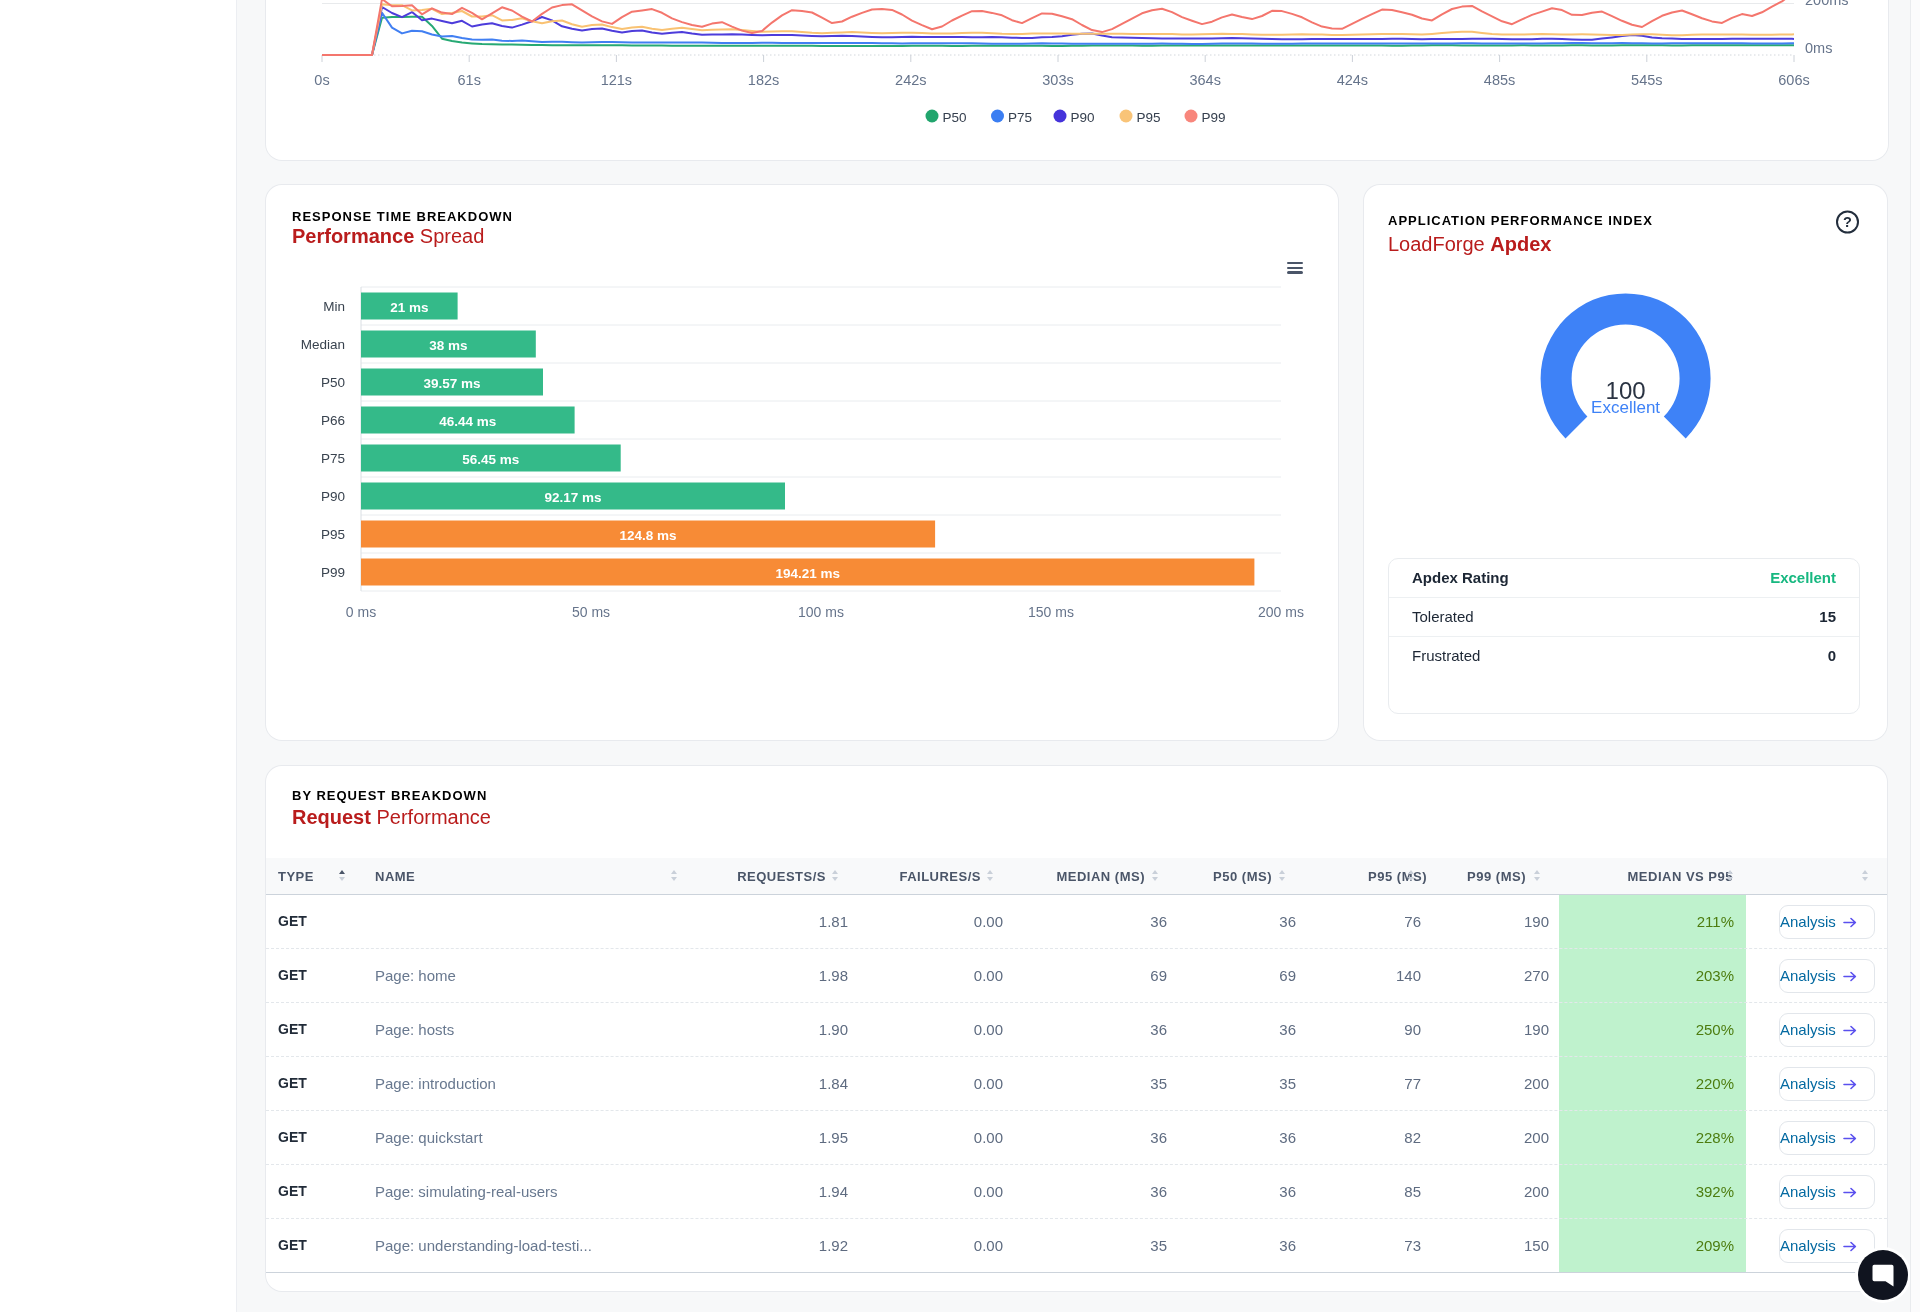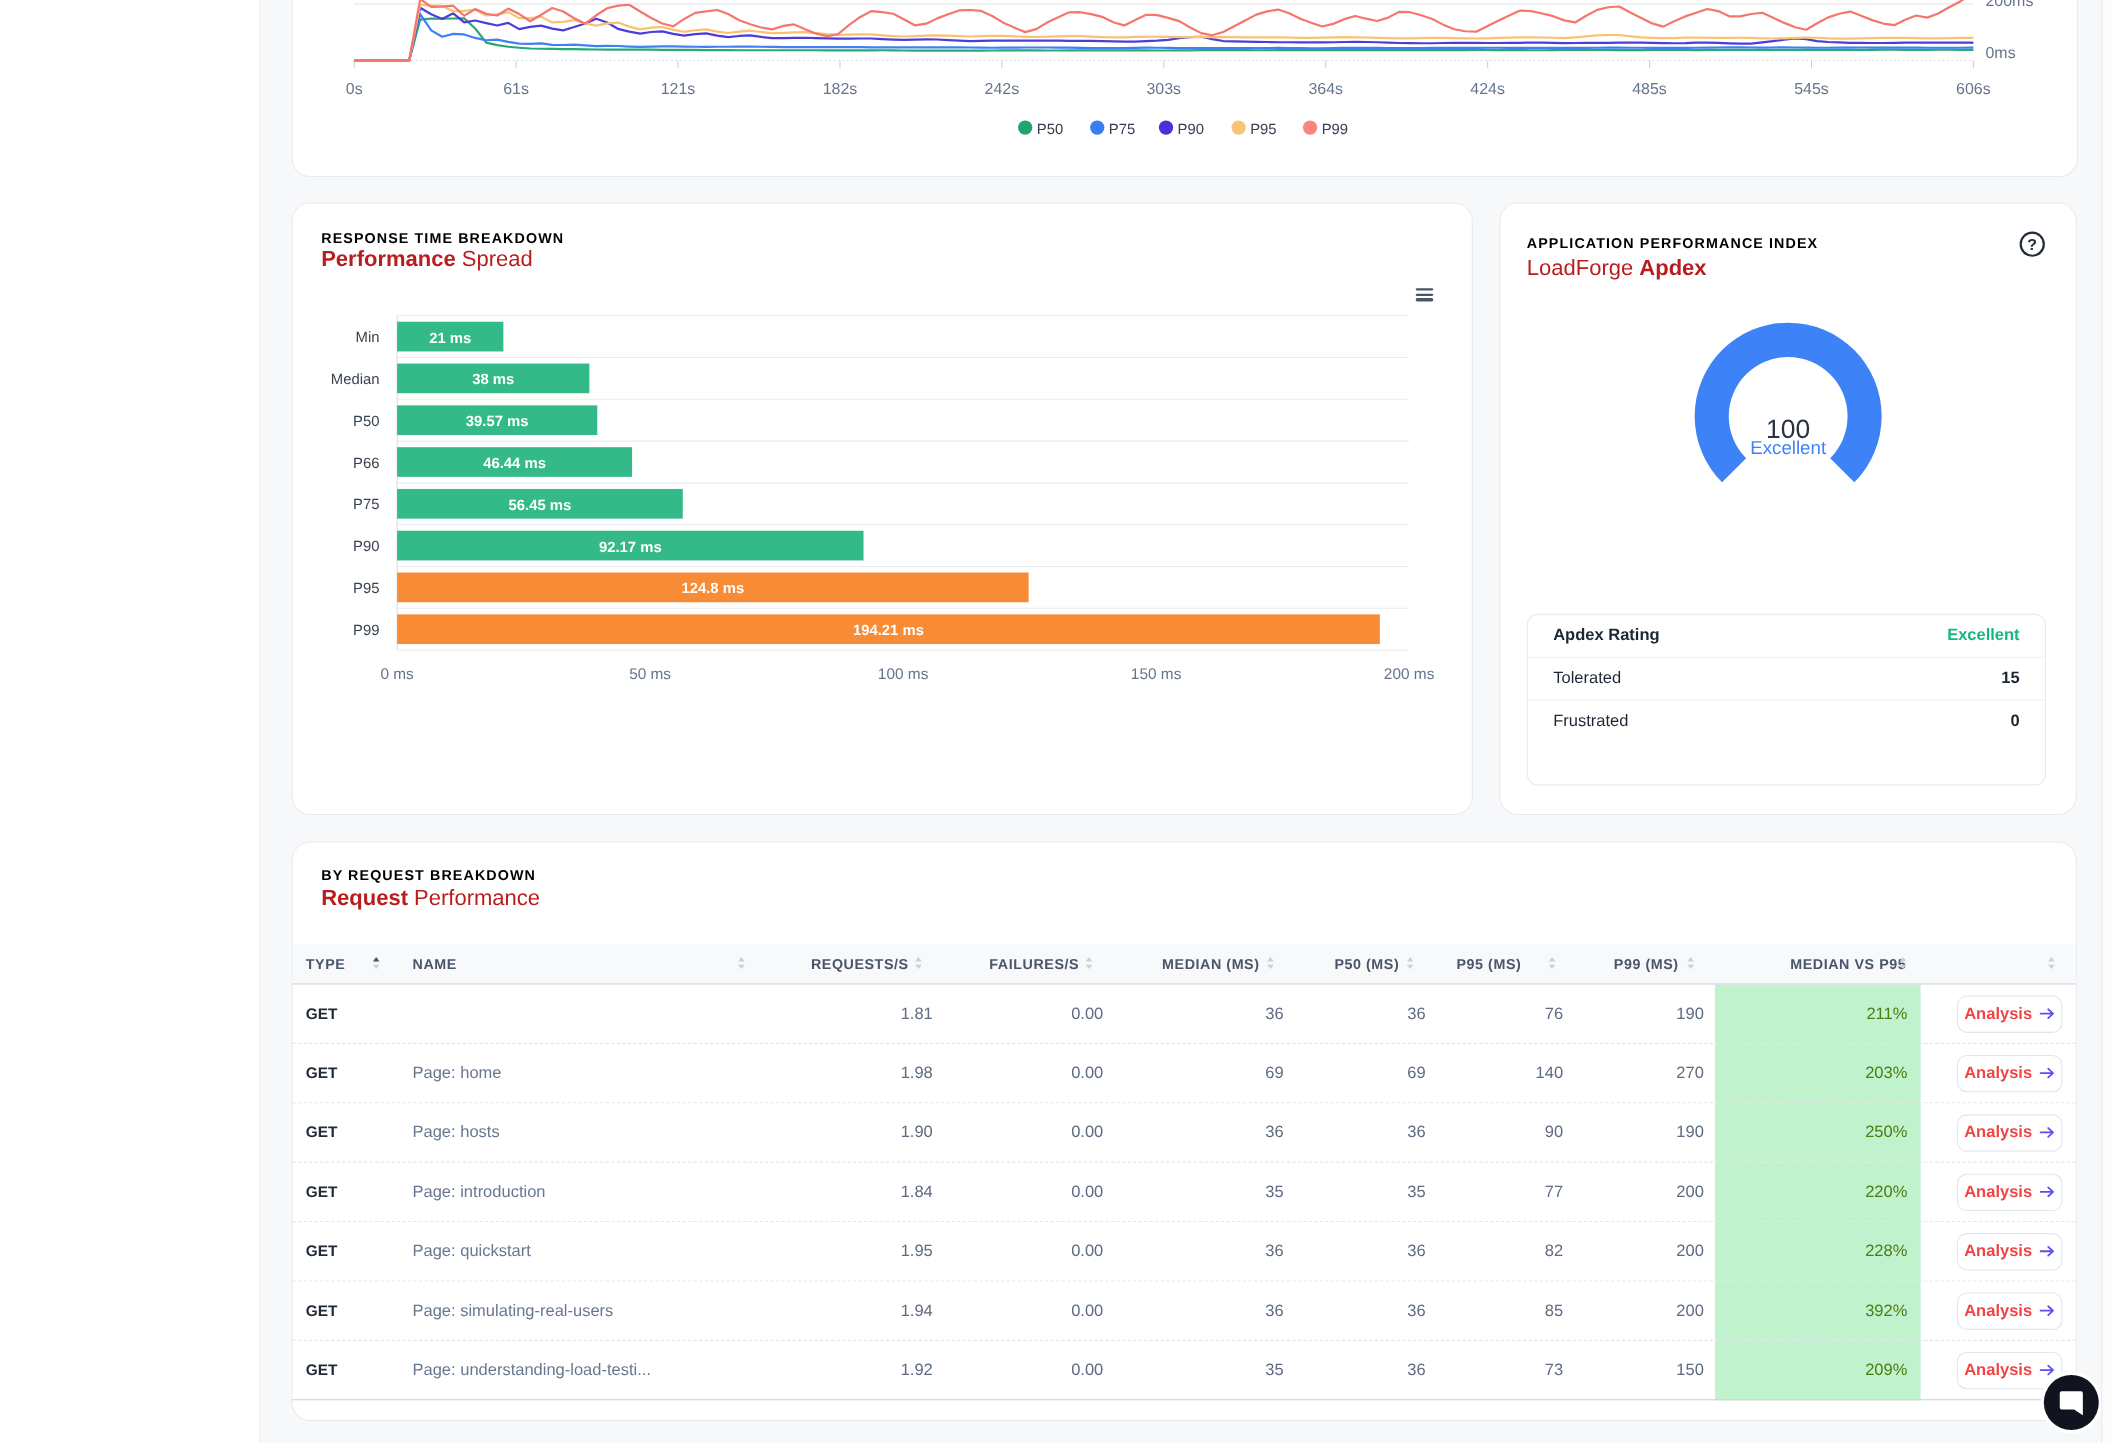--- a/index.html
+++ b/index.html
@@ -26,21 +26,21 @@
 .sort.on .up{border-bottom-color:#4a5568}
 .greencol{position:absolute;left:1293px;top:129px;width:187px;height:378px;background:#bff2cd}
 .row{position:absolute;left:0;width:100%;height:54px;border-bottom:1px dashed #e3e7eb}
 .row:last-of-type{border-bottom:1px solid #ccd3db}
 .row span{position:absolute;line-height:53px;font-size:15px;white-space:nowrap}
 .get{left:12px;font-weight:700;color:#212b38;font-size:14px!important}
 .nm{left:109px;color:#68788f}
 .r1{right:1039px}.r2{right:884px}.r3{right:720px}.r4{right:591px}.r5{right:466px}.r6{right:338px}
 .num{color:#5e6b80}
 .pct{right:153px;color:#4d7c0f}
-.btn{position:absolute;left:1513px;top:10px;width:96px;height:34px;border:1px solid #e2e6eb;border-radius:9px;background:#fff;line-height:32px;text-align:center;font-size:15px;color:#ef4444;font-weight:700;white-space:nowrap}
+.btn{position:absolute;left:1513px;top:10px;width:96px;height:34px;border:1px solid #e2e6eb;border-radius:9px;background:#fff;line-height:32px;font-size:15px;color:#0369a1;font-weight:400;white-space:nowrap}
 .btn svg.arr{position:relative;display:inline-block;vertical-align:-1px;margin-left:7px;left:0;top:0}
 
 .mtbl{position:absolute;left:24px;top:373px;width:472px;height:156px;border:1px solid #e9ecef;border-radius:10px;overflow:hidden}
 .mrow{height:39px;line-height:38px;border-bottom:1px solid #edf0f2;padding:0 23px;font-size:15px;color:#1c2634;position:relative}
 .mrow:last-child{border-bottom:none}
 .mrow .v{position:absolute;right:23px;font-weight:700}
 .w6{font-weight:700}
 .exc{color:#17b880}
 </style></head>
 <body>
@@ -184,21 +184,21 @@
       <div class="th" style="right:742px">MEDIAN (MS)</div>
       <div class="sort" style="left:886px">
         <i class="up"></i>
         <i class="dn"></i>
       </div>
       <div class="th" style="right:615px">P50 (MS)</div>
       <div class="sort" style="left:1013px">
         <i class="up"></i>
         <i class="dn"></i>
       </div>
-      <div class="th" style="right:504px">P95 (MS)</div>
+      <div class="th" style="right:460px">P95 (MS)</div>
       <div class="sort" style="left:1142px">
         <i class="up"></i>
         <i class="dn"></i>
       </div>
       <div class="th" style="right:361px">P99 (MS)</div>
       <div class="sort" style="left:1268px">
         <i class="up"></i>
         <i class="dn"></i>
       </div>
       <div class="th" style="right:154px">MEDIAN VS P95</div>

